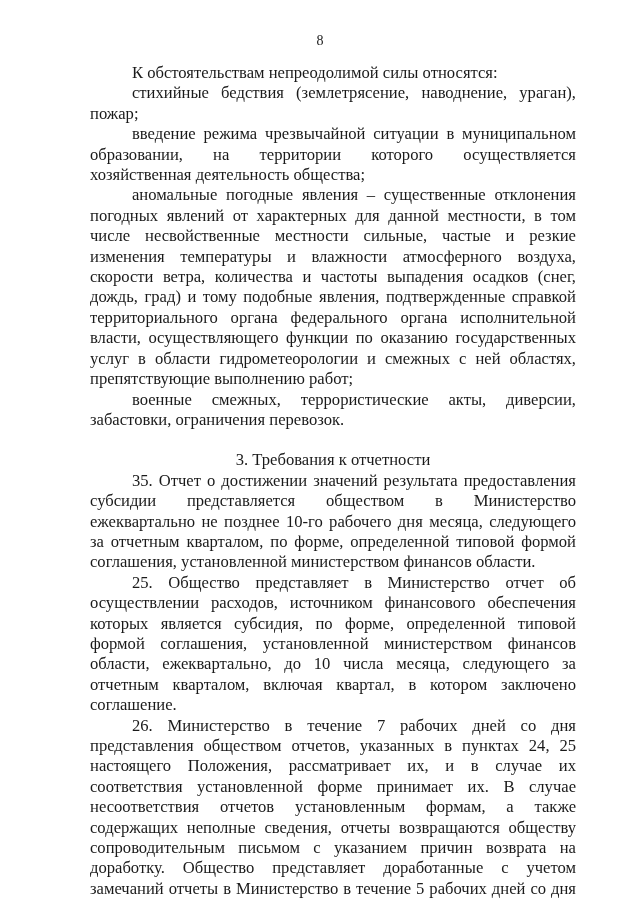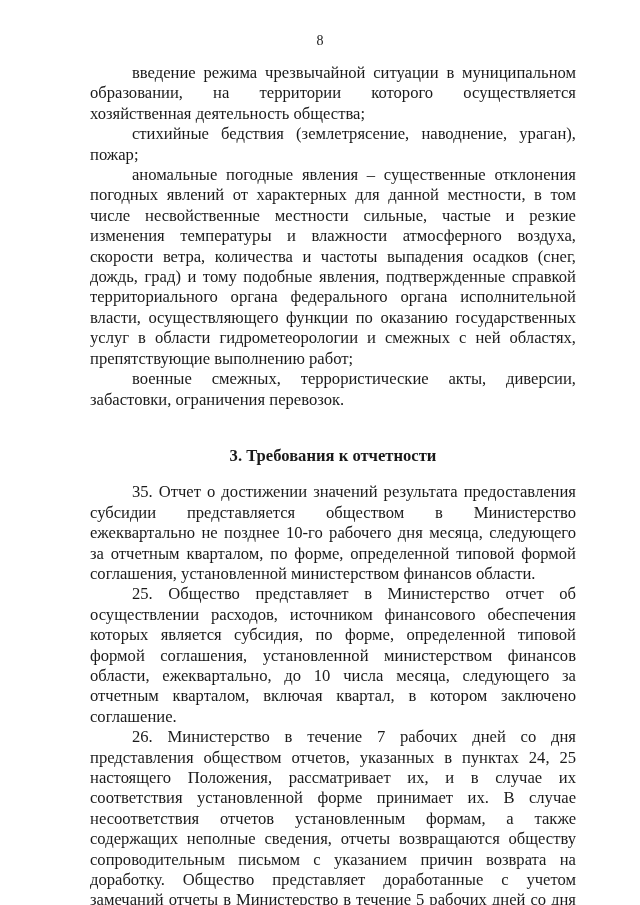--- a/index.html
+++ b/index.html
@@ -18,34 +18,35 @@
   }
   .body {
     position: absolute; left: 90px; top: 63px; width: 486px;
     font-size: 16.6px; line-height: 20.4px;
   }
   .p {
     margin: 0; text-indent: 42px; text-align: justify;
     text-align-last: left;
   }
   .heading {
-    margin: 16px; text-align: center; font-weight: bold;
+    margin: 0; text-align: center; font-weight: normal;
     font-size: 16.6px; line-height: 20.4px;
   }
   .gap-h3 { height: 20px; }
 </style>
 </head>
 <body>
 
 <div class="page">
   <div class="page-number">8</div>
 
   <div class="body">
+    <p class="p">К обстоятельствам непреодолимой силы относятся:</p>
+    <p class="p">стихийные бедствия (землетрясение, наводнение, ураган), пожар;</p>
     <p class="p">введение режима чрезвычайной ситуации в муниципальном образовании, на территории которого осуществляется хозяйственная деятельность общества;</p>
-    <p class="p">стихийные бедствия (землетрясение, наводнение, ураган), пожар;</p>
     <p class="p">аномальные погодные явления – существенные отклонения погодных явлений от характерных для данной местности, в том числе несвойственные местности сильные, частые и резкие изменения температуры и влажности атмосферного воздуха, скорости ветра, количества и частоты выпадения осадков (снег, дождь, град) и тому подобные явления, подтвержденные справкой территориального органа федерального органа исполнительной власти, осуществляющего функции по оказанию государственных услуг в области гидрометеорологии и смежных с ней областях, препятствующие выполнению работ;</p>
     <p class="p">военные смежных, террористические акты, диверсии, забастовки, ограничения перевозок.</p>
 
     <div class="gap-h3"></div>
     <h3 class="heading">3. Требования к отчетности</h3>
     <p class="p">35. Отчет о достижении значений результата предоставления субсидии представляется обществом в Министерство ежеквартально не позднее 10-го рабочего дня месяца, следующего за отчетным кварталом, по форме, определенной типовой формой соглашения, установленной министерством финансов области.</p>
     <p class="p">25. Общество представляет в Министерство отчет об осуществлении расходов, источником финансового обеспечения которых является субсидия, по форме, определенной типовой формой соглашения, установленной министерством финансов области, ежеквартально, до 10 числа месяца, следующего за отчетным кварталом, включая квартал, в котором заключено соглашение.</p>
     <p class="p">26. Министерство в течение 7 рабочих дней со дня представления обществом отчетов, указанных в пунктах 24, 25 настоящего Положения, рассматривает их, и в случае их соответствия установленной форме принимает их. В случае несоответствия отчетов установленным формам, а также содержащих неполные сведения, отчеты возвращаются обществу сопроводительным письмом с указанием причин возврата на доработку. Общество представляет доработанные с учетом замечаний отчеты в Министерство в течение 5 рабочих дней со дня возврата.</p>
 
   </div>

